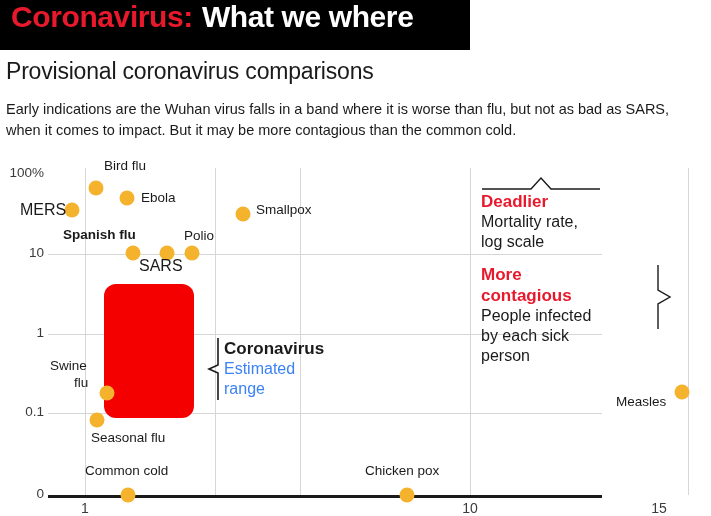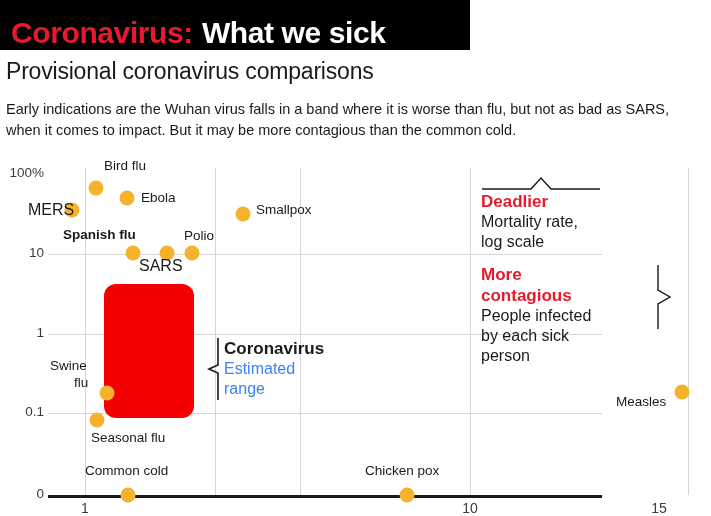--- a/index.html
+++ b/index.html
@@ -21,21 +21,21 @@
 
   
   #title-bar {
     position: absolute;
     left: 0;
     top: 0;
     width: 470px;
     height: 50px;
     background: #000000;
     display: flex;
-    align-items: flex-end;
+    align-items: flex-start;
     padding-left: 11px;
     box-sizing: border-box;
   }
   #title-bar .t-red {
     color: #e8192c;
     font-size: 30px;
     font-weight: bold;
     letter-spacing: -0.4px;
   }
   #title-bar .t-white {
@@ -171,21 +171,21 @@
     position: absolute;
   }
 </style>
 </head>
 <body>
 
 <div id="page">
 
   <div id="title-bar">
     <span class="t-red">Coronavirus:</span>
-    <span class="t-white">What we sick</span>
+    <span class="t-white">What we where</span>
   </div>
 
   <div id="standfirst">Early indications are the Wuhan virus falls in a band where it is worse than flu, but not as bad as SARS, when it comes to impact. But it may be more contagious than the common cold.</div>
   <div id="subtitle">Provisional coronavirus comparisons</div>
 
   <div id="plot">
 
     <div id="grid-layer">
         <div class="gridline-v" style="left: 85px;"></div>
         <div class="gridline-v" style="left: 470px;"></div>
@@ -216,21 +216,21 @@
         <div class="xtick" style="left: 470px;">10</div>
         <div class="xtick" style="left: 659px;">15</div>
       </div>
 
     <div id="axis-x-line"></div>
 
     <div id="corona-box" style="left: 104px; top: 124px; width: 90px; height: 134px; background: rgb(245, 0, 0);"></div>
 
     <div id="points-layer">
         <div class="dot" style="left: 72px; top: 50px; background: rgb(245, 178, 45);"></div>
-        <div class="dot-label" style="left: 28px; top: 41px; text-align: left; font-size: 16px;">MERS</div>
+        <div class="dot-label" style="left: 20px; top: 41px; text-align: left; font-size: 16px;">MERS</div>
         <div class="dot" style="left: 96px; top: 28px; background: rgb(245, 178, 45);"></div>
         <div class="dot-label" style="left: 104px; top: -2px;">Bird flu</div>
         <div class="dot" style="left: 127px; top: 38px; background: rgb(245, 178, 45);"></div>
         <div class="dot-label" style="left: 141px; top: 30px;">Ebola</div>
         <div class="dot" style="left: 243px; top: 54px; background: rgb(245, 178, 45);"></div>
         <div class="dot-label" style="left: 256px; top: 42px;">Smallpox</div>
         <div class="dot" style="left: 133px; top: 93px; background: rgb(245, 178, 45);"></div>
         <div class="dot-label" style="left: 63px; top: 67px; font-weight: bold;">Spanish flu</div>
         <div class="dot" style="left: 167px; top: 93px; background: rgb(245, 178, 45);"></div>
         <div class="dot-label big" style="left: 139px; top: 65px; margin-top: 32px;">SARS</div>

